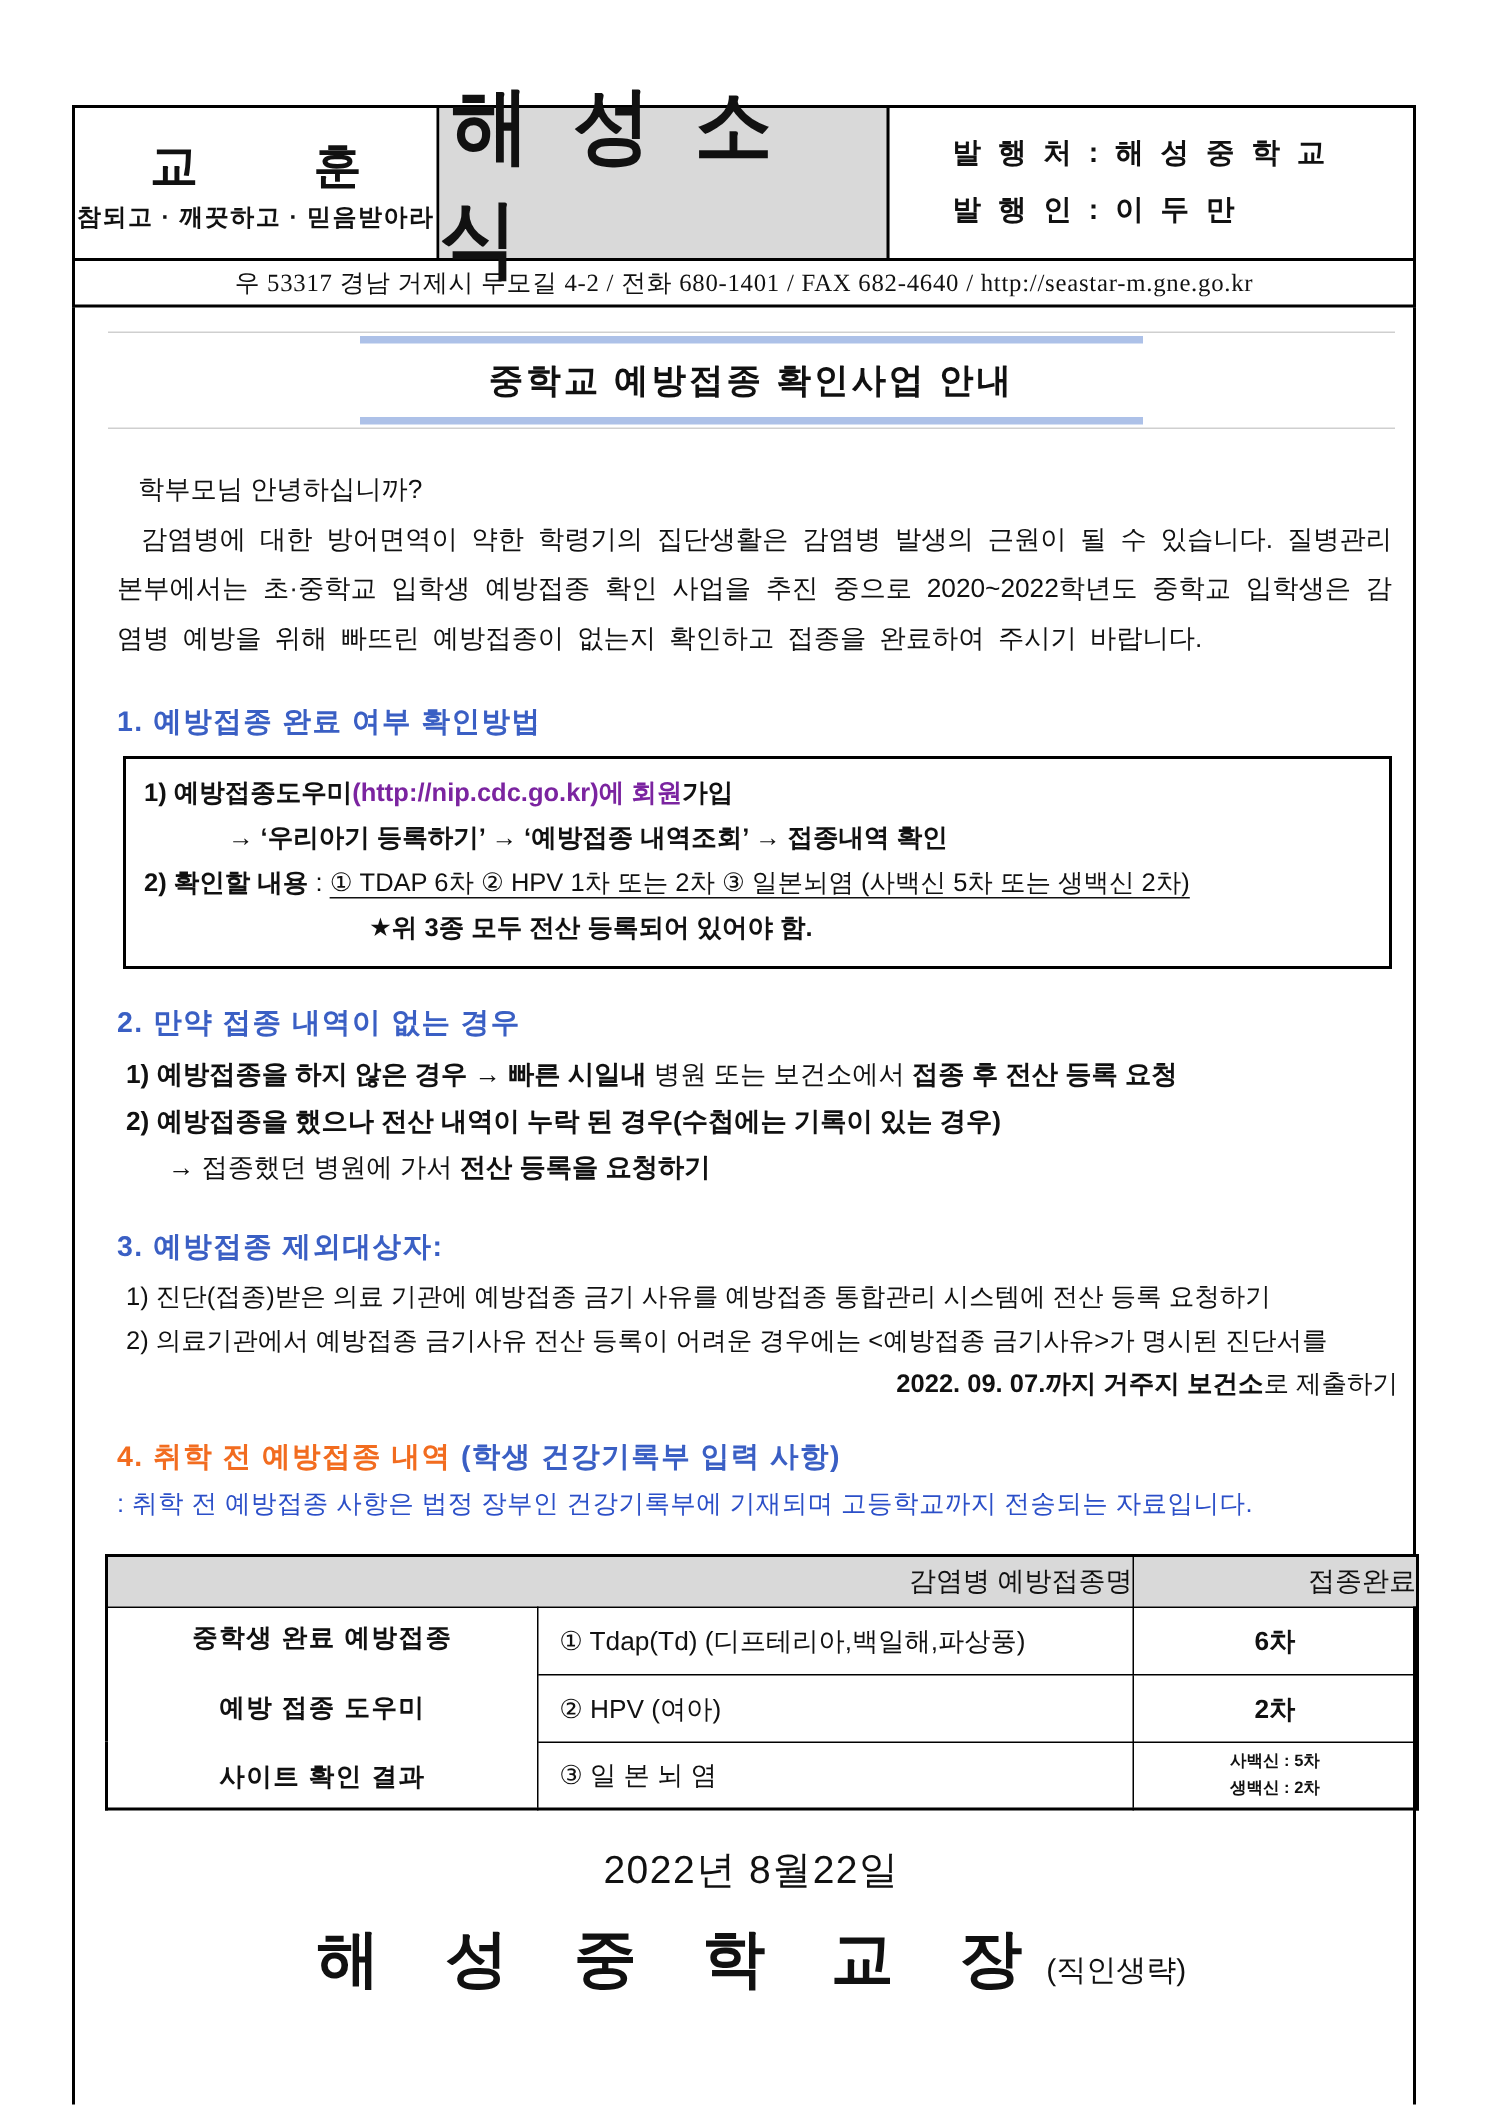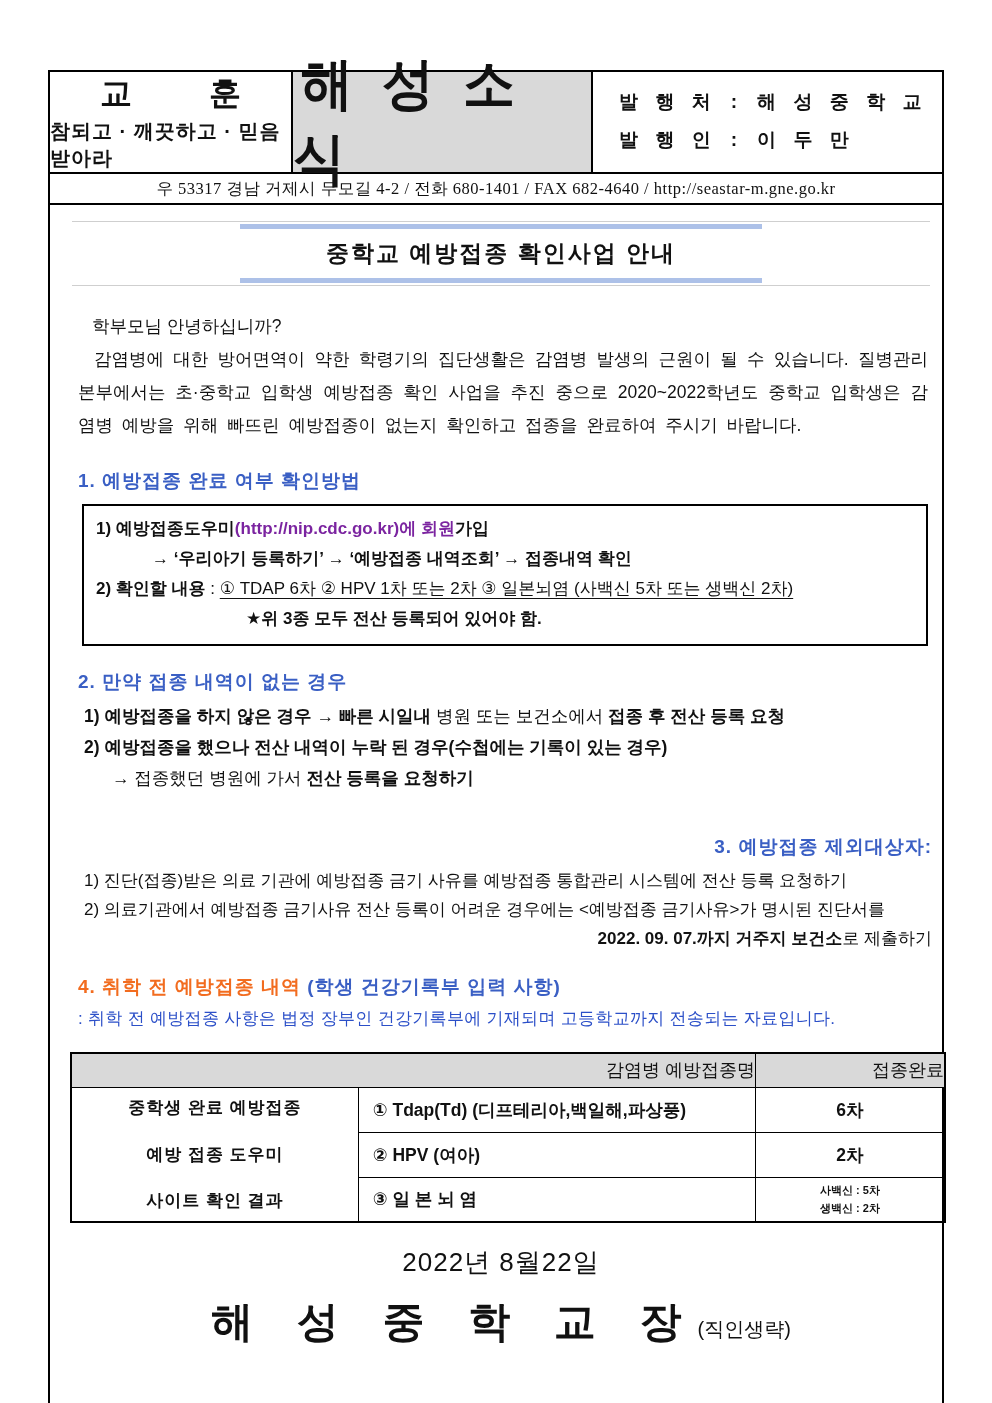--- a/index.html
+++ b/index.html
@@ -18,24 +18,24 @@
     font-family:"Liberation Sans","DejaVu Sans",sans-serif;
     color:var(--ink);
   }
   .sheet{position:absolute;left:48px;top:70px;width:896px;}
 
   
   .masthead{display:flex;border:2px solid #000;height:104px;}
   .mh-cell{display:flex;flex-direction:column;justify-content:center;align-items:center;}
   .mh-left{width:243px;border-right:2px solid #000;font-family:Liberation Sans, sans-serif;}
   .motto-title{font-size:32px;font-weight:bold;letter-spacing:34px;text-indent:34px;}
-  .motto-line{font-size:20px;font-weight:bold;margin-top:2px;letter-spacing:1px;}
+  .motto-line{font-size:16px;font-weight:bold;margin-top:2px;letter-spacing:1px;}
   .mh-center{width:300px;background:var(--cell-gray);border-right:2px solid #000;}
   .news-name{font-family:"Liberation Serif","DejaVu Serif",serif;font-size:52px;font-weight:bold;letter-spacing:8px;text-indent:8px;transform:scaleY(1.08);}
-  .mh-right{flex:1;align-items:flex-start;padding-left:26px;font-family:Liberation Mono, monospace;}
+  .mh-right{flex:1;align-items:flex-start;padding-left:26px;font-family:Liberation Sans, sans-serif;margin-left:16px;}
   .pub-line{font-size:19px;font-weight:bold;letter-spacing:3px;line-height:2.0;}
 
   .address-row{
     border:2px solid #000;border-top:none;height:31px;
     display:flex;align-items:center;justify-content:center;
     font-size:16.5px;letter-spacing:0.5px;font-family:"Liberation Serif","DejaVu Serif",serif;
   }
 
   
   .main-frame{border:2px solid #000;border-top:none;height:1267px;padding:16px 10px 0 20px;}
@@ -48,21 +48,21 @@
 
   
   .intro{margin-top:24px;padding:0 4px 0 8px;font-size:17.5px;line-height:33px;}
   .greeting{padding-left:14px;}
   .intro-body{text-align:justify;text-justify:inter-word;text-indent:16px;word-spacing:4px;}
 
   
   .sec-head{font-size:19px;font-weight:bold;color:var(--blue-head);letter-spacing:1px;padding-left:8px;}
   .h1{margin-top:26px;}
   .h2{margin-top:23px;}
-  .h3{margin-top:40px;text-align:right;}
+  .h3{margin-top:24px;}
   .h4{margin-top:21px;}
 
   
   .check-box{border:2px solid #000;margin:10px 4px 0 12px;padding:8px 12px 10px 12px;font-size:17px;line-height:30px;}
   .cb-line2{padding-left:56px;}
   .cb-line4{padding-left:150px;}
 
   
   .sec-items{margin-top:6px;padding-left:14px;font-size:17px;line-height:31px;}
   .s2-items{line-height:31px;font-size:17.5px;}
@@ -80,21 +80,21 @@
 
   
   table.vax{border-collapse:collapse;width:876px;margin:22px auto 0 auto;border:2px solid #000;}
   table.vax th,table.vax td{border:1.5px solid #000;}
   table.vax thead th{background:var(--cell-gray);height:34px;font-size:18px;font-weight:500;text-align:right;}
   .col-left{width:288px;}
   .col-name{width:398px;}
   .col-done{width:190px;}
   td.left-cell{vertical-align:middle;}
   .left-cell-inner{display:flex;flex-direction:column;justify-content:space-around;height:128px;align-items:center;font-size:17px;font-weight:bold;letter-spacing:1px;gap:12px;}
-  td.name-cell{font-size:17.5px;font-weight:bold;padding-left:14px;height:45px;margin-left:29px;}
+  td.name-cell{font-size:17.5px;font-weight:normal;padding-left:14px;height:45px;margin-left:29px;}
   td.done-cell{font-size:17.5px;font-weight:bold;text-align:center;}
   td.done-cell.small{font-size:11px;line-height:18px;white-space:pre-line;}
 
   
   .doc-date{text-align:center;margin-top:22px;font-size:26px;letter-spacing:1px;}
   .signature{text-align:center;margin-top:14px;}
   .sig-name{font-size:42px;font-weight:600;letter-spacing:16px;}
   .sig-seal{font-size:20px;letter-spacing:0;}
 </style>
 </head>

